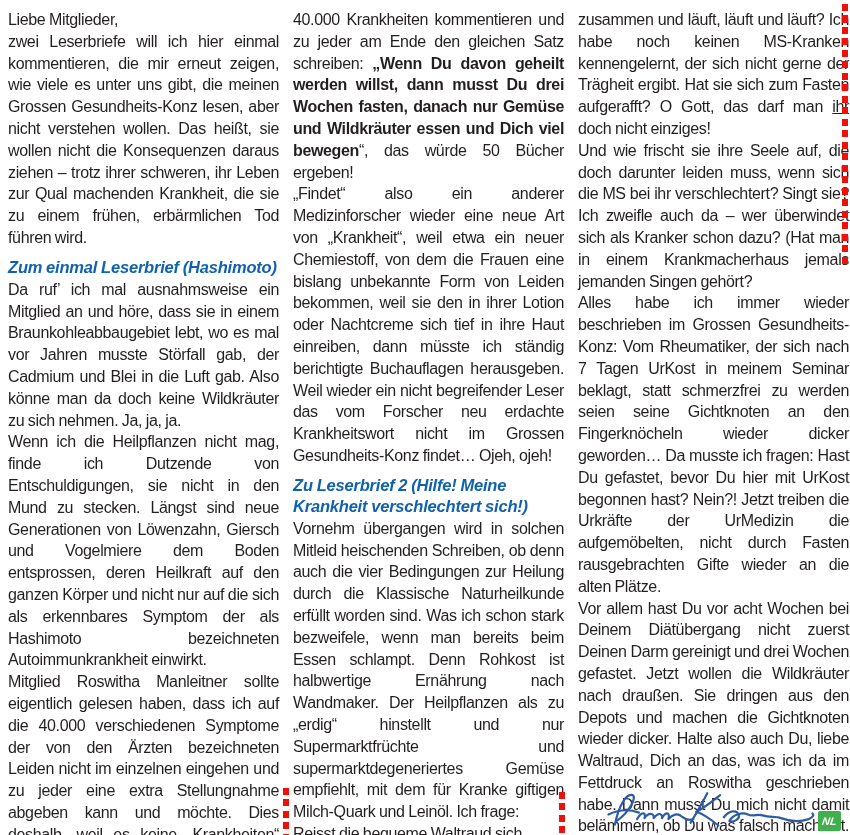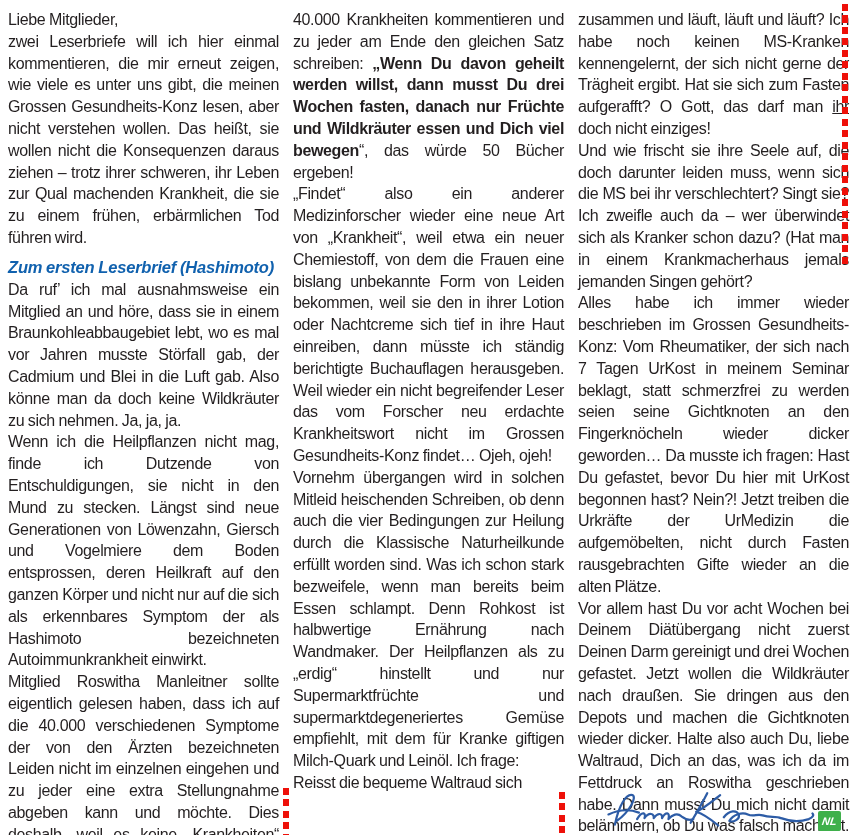--- a/index.html
+++ b/index.html
@@ -65,28 +65,29 @@
     letter-spacing:0;
   }
 </style>
 </head>
 <body>
 
 <div class="page">
 
   <div class="col" id="col-1">
       <p><span>Liebe Mitglieder,</span><br><span>zwei Leserbriefe will ich hier einmal kommentieren, die mir erneut zeigen, wie viele es unter uns gibt, die meinen Grossen Gesundheits-Konz lesen, aber nicht verstehen wollen. Das heißt, sie wollen nicht die Konsequenzen daraus ziehen – trotz ihrer schweren, ihr Leben zur Qual machenden Krankheit, die sie zu einem frühen, erbärmlichen Tod führen wird.</span></p>
-      <h3><span>Zum ersten Leserbrief (Hashimoto)</span></h3>
+      <h3><span>Zum einmal Leserbrief (Hashimoto)</span></h3>
       <p><span>Da ruf’ ich mal ausnahmsweise ein Mitglied an und höre, dass sie in einem Braunkohleabbaugebiet lebt, wo es mal vor Jahren musste Störfall gab, der Cadmium und Blei in die Luft gab. Also könne man da doch keine Wildkräuter zu sich nehmen. Ja, ja, ja.</span></p>
       <p><span>Wenn ich die Heilpflanzen nicht mag, finde ich Dutzende von Entschuldigungen, sie nicht in den Mund zu stecken. Längst sind neue Generationen von Löwenzahn, Giersch und Vogelmiere dem Boden entsprossen, deren Heilkraft auf den ganzen Körper und nicht nur auf die sich als erkennbares Symptom der als Hashimoto bezeichneten Autoimmunkrankheit einwirkt.</span></p>
       <p><span>Mitglied Roswitha Manleitner sollte eigentlich gelesen haben, dass ich auf die 40.000 verschiedenen Symptome der von den Ärzten bezeichneten Leiden nicht im einzelnen eingehen und zu jeder eine extra Stellungnahme abgeben kann und möchte. Dies deshalb, weil es keine „Krankheiten“ gibt, sondern nur ein einziges Leiden, nämlich DIE UNNATÜRLICHE LEBENSFÜHRUNG.</span></p>
     </div>
   <div class="col" id="col-2">
-      <p><span>40.000 Krankheiten kommentieren und zu jeder am Ende den gleichen Satz schreiben: </span><span class="bold">„Wenn Du davon geheilt werden willst, dann musst Du drei Wochen fasten, danach nur Früchte und Wildkräuter essen und Dich viel bewegen</span><span>“, das würde 50 Bücher ergeben!</span></p>
+      <p><span>40.000 Krankheiten kommentieren und zu jeder am Ende den gleichen Satz schreiben: </span><span class="bold">„Wenn Du davon geheilt werden willst, dann musst Du drei Wochen fasten, danach nur Gemüse und Wildkräuter essen und Dich viel bewegen</span><span>“, das würde 50 Bücher ergeben!</span></p>
       <p><span>„Findet“ also ein anderer Medizinforscher wieder eine neue Art von „Krankheit“, weil etwa ein neuer Chemiestoff, von dem die Frauen eine bislang unbekannte Form von Leiden bekommen, weil sie den in ihrer Lotion oder Nachtcreme sich tief in ihre Haut einreiben, dann müsste ich ständig berichtigte Buchauflagen herausgeben. Weil wieder ein nicht begreifender Leser das vom Forscher neu erdachte Krankheitswort nicht im Grossen Gesundheits-Konz findet… Ojeh, ojeh!</span></p>
+      <h3><span>Zu Leserbrief 2 (Hilfe! Meine Krankheit verschlechtert sich!)</span></h3>
       <p><span>Vornehm übergangen wird in solchen Mitleid heischenden Schreiben, ob denn auch die vier Bedingungen zur Heilung durch die Klassische Naturheilkunde erfüllt worden sind. Was ich schon stark bezweifele, wenn man bereits beim Essen schlampt. Denn Rohkost ist halbwertige Ernährung nach Wandmaker. Der Heilpflanzen als zu „erdig“ hinstellt und nur Supermarktfrüchte und supermarktdegeneriertes Gemüse empfiehlt, mit dem für Kranke giftigen Milch-Quark und Leinöl. Ich frage:</span></p>
       <p><span>Reisst die bequeme Waltraud sich</span></p>
     </div>
   <div class="col" id="col-3">
       <p><span>zusammen und läuft, läuft und läuft? Ich habe noch keinen MS-Kranken kennengelernt, der sich nicht gerne der Trägheit ergibt. Hat sie sich zum Fasten aufgerafft? O Gott, das darf man </span><span class="underline">ihr</span><span> doch nicht einziges!</span></p>
       <p><span>Und wie frischt sie ihre Seele auf, die doch darunter leiden muss, wenn sich die MS bei ihr verschlechtert? Singt sie? Ich zweifle auch da – wer überwindet sich als Kranker schon dazu? (Hat man in einem Krankmacherhaus jemals jemanden Singen gehört?</span></p>
       <p><span>Alles habe ich immer wieder beschrieben im Grossen Gesundheits-Konz: Vom Rheumatiker, der sich nach 7 Tagen UrKost in meinem Seminar beklagt, statt schmerzfrei zu werden seien seine Gichtknoten an den Fingerknöcheln wieder dicker geworden… Da musste ich fragen: Hast Du gefastet, bevor Du hier mit UrKost begonnen hast? Nein?! Jetzt treiben die Urkräfte der UrMedizin die aufgemöbelten, nicht durch Fasten rausgebrachten Gifte wieder an die alten Plätze.</span></p>
       <p><span>Vor allem hast Du vor acht Wochen bei Deinem Diätübergang nicht zuerst Deinen Darm gereinigt und drei Wochen gefastet. Jetzt wollen die Wildkräuter nach draußen. Sie dringen aus den Depots und machen die Gichtknoten wieder dicker. Halte also auch Du, liebe Waltraud, Dich an das, was ich da im Fettdruck an Roswitha geschrieben habe. Dann musst Du mich nicht damit belämmern, ob Du was falsch machtest. Lies mein Buch mal aufmerksam.</span></p>
     </div>
 

